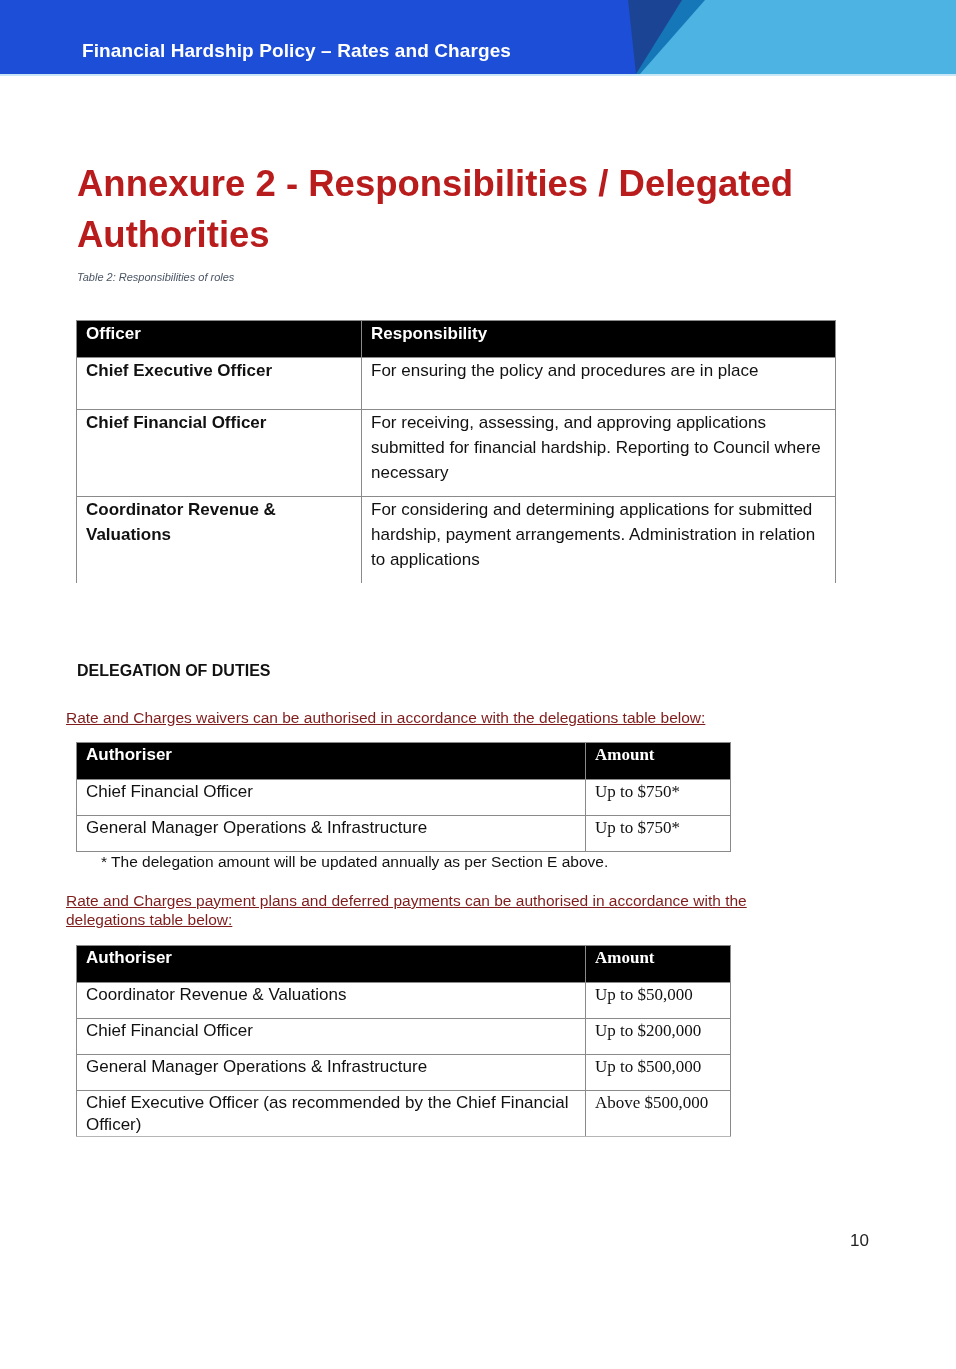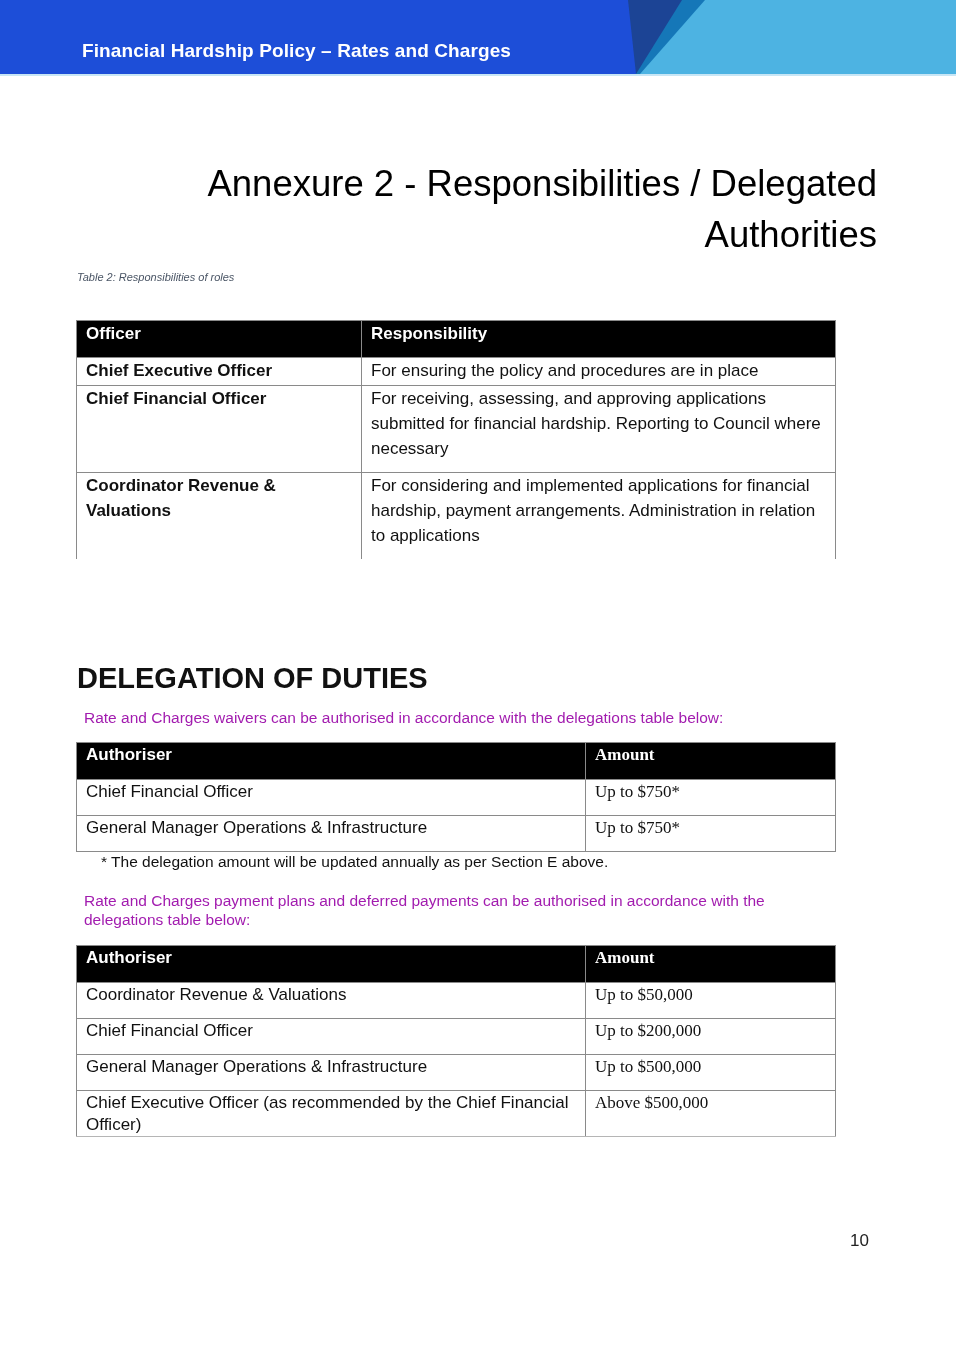--- a/index.html
+++ b/index.html
@@ -4,44 +4,44 @@
   <style>
     * { box-sizing: border-box; margin: 0; padding: 0; }
     html, body { width: 956px; height: 1369px; background: #ffffff; overflow: hidden; }
     body { position: relative; font-family: "Liberation Sans", sans-serif; color: #111; }
 
     .banner { position: absolute; left: 0; top: 0; width: 956px; height: 74px; background: #1d4ed8; overflow: hidden; }
     .banner svg { position: absolute; left: 0; top: 0; }
     .banner-title { position: absolute; left: 82px; top: 40px; color: #fff; font-weight: bold; font-size: 19px; letter-spacing: 0.1px; }
     .banner-rule { position: absolute; left: 0; top: 74px; width: 956px; height: 2px; background: #c8e6f5; }
 
-    .page-title { position: absolute; left: 77px; top: 158px; width: 800px; font-size: 36.5px; font-weight: normal; line-height: 51px; color: #000000; text-align: right; }
+    .page-title { position: absolute; left: 77px; top: 158px; width: 800px; font-size: 36.5px; font-weight: bold; line-height: 51px; color: #b91c1c; }
     .caption { position: absolute; left: 77px; top: 271px; font-size: 11px; font-style: italic; color: #4a5565; }
 
     table { border-collapse: collapse; position: absolute; font-size: 17px; line-height: 25px; }
     td, th { border: 1.5px solid #8a8a8a; vertical-align: top; text-align: left; }
     th { background: #000; color: #fff; font-weight: bold; border-color: #8a8a8a; }
 
     .t1 { left: 76px; top: 320px; width: 760px; padding-left: 47px; }
     .t1 th, .t1 td { padding: 0 9px; }
     .t1 th { height: 37px; padding-top: 0px; }
     .t1 .c1 { width: 285px; font-weight: bold; }
     .t1 td { padding-top: 0px; }
-    .t1 tr.r1 td { height: 28px; }
+    .t1 tr.r1 td { height: 52px; }
     .t1 tr.r2 td { height: 62px; }
     .t1 tr.r3 td { height: 87px; }
     .t1 tr.r4 td { height: 86px; border-bottom: none; }
 
-    .section-h { position: absolute; left: 77px; top: 662px; font-size: 29px; font-weight: bold; color: #111; }
-    .para { position: absolute; left: 84px; font-size: 15.5px; line-height: 19px; color: #a21caf; width: 760px; }
+    .section-h { position: absolute; left: 77px; top: 662px; font-size: 16px; font-weight: bold; color: #111; }
+    .para { position: absolute; left: 66px; font-size: 15.5px; line-height: 19px; color: #7f1d1d; width: 760px; text-decoration: underline; }
     .p1 { top: 708px; }
     .p2 { top: 891px; }
     .footnote { position: absolute; left: 77px; top: 853px; font-size: 15.5px; color: #111; margin-left: 24px; }
 
-    .dt { left: 76px; width: 760px; font-size: 17px; line-height: 22px; }
+    .dt { left: 76px; width: 655px; font-size: 17px; line-height: 22px; }
     .dt th, .dt td { padding: 0 9px; }
     .dt th { height: 37px; padding-top: 1px; }
     .dt td { height: 36px; padding-top: 1px; }
     .dt .a { width: 509px; }
     .dt .amt { text-align: left; font-family: Liberation Serif, serif; }
     .t2 { top: 742px; }
     .t3 { top: 945px; }
     .t3 tr.last td { height: 43px; border-bottom: 1px solid #b5b5b5; margin-top: 42px; }
 
     .page-num { position: absolute; left: 850px; top: 1231px; font-size: 17px; color: #222; }
@@ -71,21 +71,21 @@
   <tr class="r1">
     <td class="c1">Chief Executive Officer</td>
     <td>For ensuring the policy and procedures are in place</td>
   </tr>
   <tr class="r3">
     <td class="c1">Chief Financial Officer</td>
     <td>For receiving, assessing, and approving applications submitted for financial hardship. Reporting to Council where necessary</td>
   </tr>
   <tr class="r4">
     <td class="c1">Coordinator Revenue &amp; Valuations</td>
-    <td>For considering and implemented applications for financial hardship, payment arrangements. Administration in relation to applications</td>
+    <td>For considering and determining applications for submitted hardship, payment arrangements. Administration in relation to applications</td>
   </tr>
 </tbody>
   </table>
 
 <h2 class="section-h">DELEGATION OF DUTIES</h2>
 <p class="para p1">Rate and Charges waivers can be authorised in accordance with the delegations table below:</p>
 
 <table class="dt t2">
   <tbody>
       <tr>

